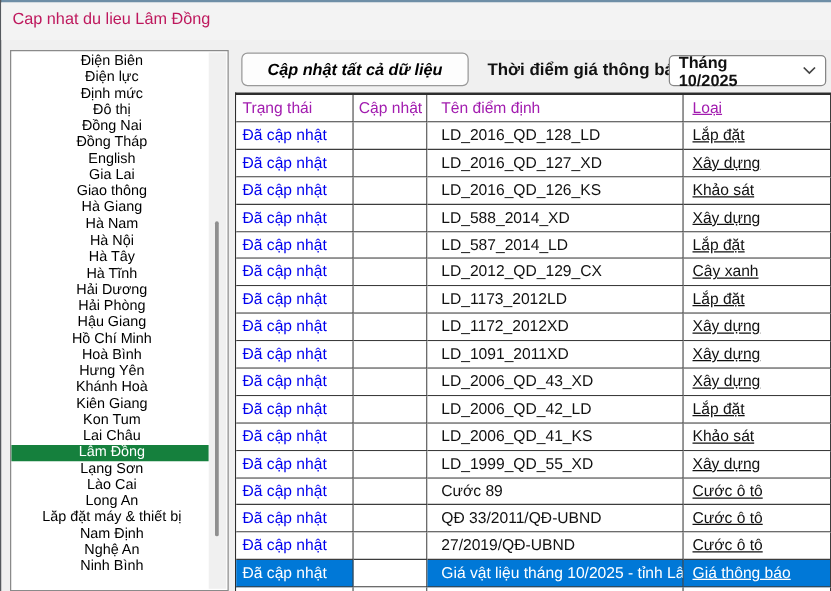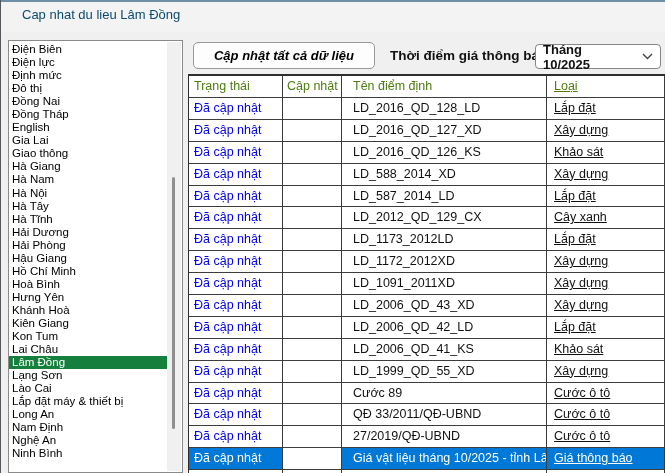--- a/index.html
+++ b/index.html
@@ -4,26 +4,26 @@
 <style>
   * { margin:0; padding:0; box-sizing:border-box; }
   html,body { width:665px; height:473px; }
   body {
     position:relative; overflow:hidden; background:#f0f0f0;
     font-family:"Liberation Sans","DejaVu Sans",sans-serif; color:#111;
   }
   .win-top-border { position:absolute; top:0; left:0; width:665px; height:2px; background:#6e8ea6; }
   .win-left-border { position:absolute; top:0; left:0; width:1px; height:473px; background:#55595e; }
   .titlebar { position:absolute; top:2px; left:1px; width:664px; height:30px; background:#f3f3f3; }
-  .title-text { position:absolute; top:7px; left:22px; font-size:13px; color:#0c4a6e; white-space:nowrap; }
+  .title-text { position:absolute; top:7px; left:10px; font-size:13px; color:#be185d; white-space:nowrap; }
 
   
   .listbox {
     position:absolute; left:8px; top:40px; width:175px; height:433px;
-    background:#fff; border:1px solid #8a8a8a; overflow:hidden; padding-top:2px;
+    background:#fff; border:1px solid #8a8a8a; overflow:hidden; padding-top:2px;text-align:center;
   }
   .lb-item {
     height:13.06px; line-height:13.2px; font-size:11.5px; padding-left:3px;
     white-space:nowrap; overflow:hidden; width:calc(100% - 15px); color:#000; cursor:default;
   }
   .lb-item.selected { background:#15803d; color:#fff; }
   .lb-scroll-track { position:absolute; top:1px; right:1px; bottom:1px; width:14px; background:#f0f0f0; }
   .lb-scroll-thumb { position:absolute; top:135px; right:6px; width:3px; height:252px; background:#8f8f8f; border-radius:2px; }
 
   
@@ -51,21 +51,21 @@
   }
   .grid-row { display:grid; grid-template-columns:94px 59px 205px 118px; }
   .cell {
     height:21.9px; line-height:20.8px; padding-left:5px; font-size:12.5px;
     border-right:1px solid #3c3c3c; border-bottom:1px solid #3c3c3c;
     white-space:nowrap; overflow:hidden; background:#fff; cursor:default;
   }
   .grid-row > .cell:nth-child(2) { padding-left:4px; }
   .grid-row > .cell:nth-child(3) { padding-left:11px; }
   .grid-row > .cell:nth-child(4) { padding-left:7px;text-decoration:underline; }
-  .header .cell { height:22px; line-height:21px; color:#4d7c0f; }
+  .header .cell { height:22px; line-height:21px; color:#a21caf; }
   .tbody .grid-row > .cell:nth-child(1) { color:#0000ee; }
   .grid-row.selected > .cell { background:#0078d7; color:#fff !important; }
   .grid-row.selected > .cell.cell-update { background:#fff; color:#000 !important; }
 </style>
 </head>
 <body>
 
 <div class="win-top-border"></div>
 <div class="win-left-border"></div>
 
@@ -95,22 +95,22 @@
       <div class="lb-item">Hồ Chí Minh</div>
       <div class="lb-item">Hoà Bình</div>
       <div class="lb-item">Hưng Yên</div>
       <div class="lb-item">Khánh Hoà</div>
       <div class="lb-item">Kiên Giang</div>
       <div class="lb-item">Kon Tum</div>
       <div class="lb-item">Lai Châu</div>
       <div class="lb-item selected">Lâm Đồng</div>
       <div class="lb-item">Lạng Sơn</div>
       <div class="lb-item">Lào Cai</div>
+      <div class="lb-item">Long An</div>
       <div class="lb-item">Lắp đặt máy &amp; thiết bị</div>
-      <div class="lb-item">Long An</div>
       <div class="lb-item">Nam Định</div>
       <div class="lb-item">Nghệ An</div>
       <div class="lb-item">Ninh Bình</div>
     </div>
   <div class="lb-scroll-track">
     <div class="lb-scroll-thumb"></div>
   </div>
 </div>
 
 <button class="update-all-btn">Cập nhật tất cả dữ liệu</button>

